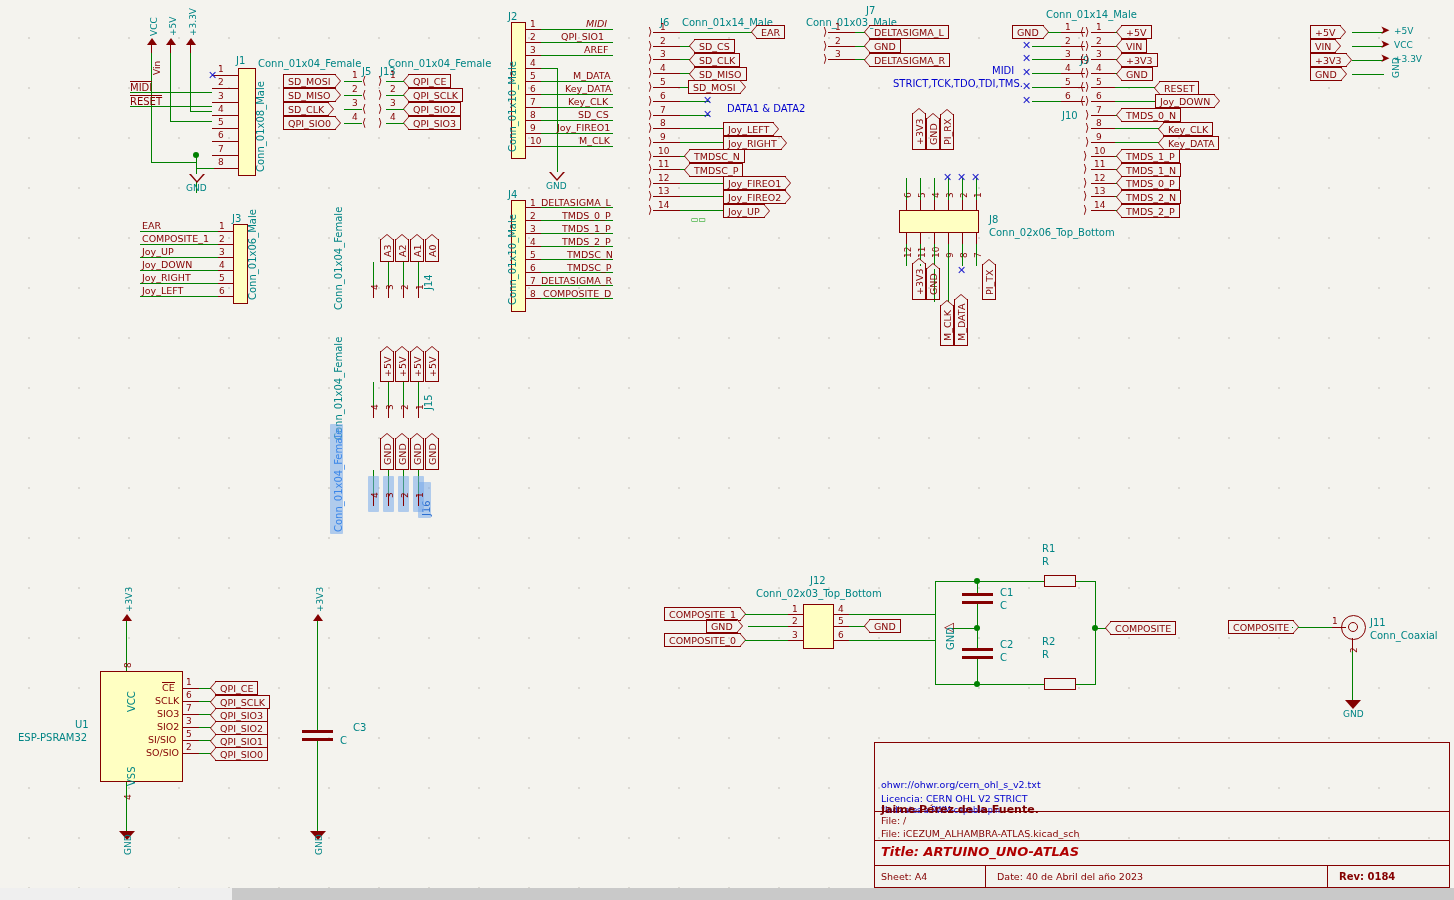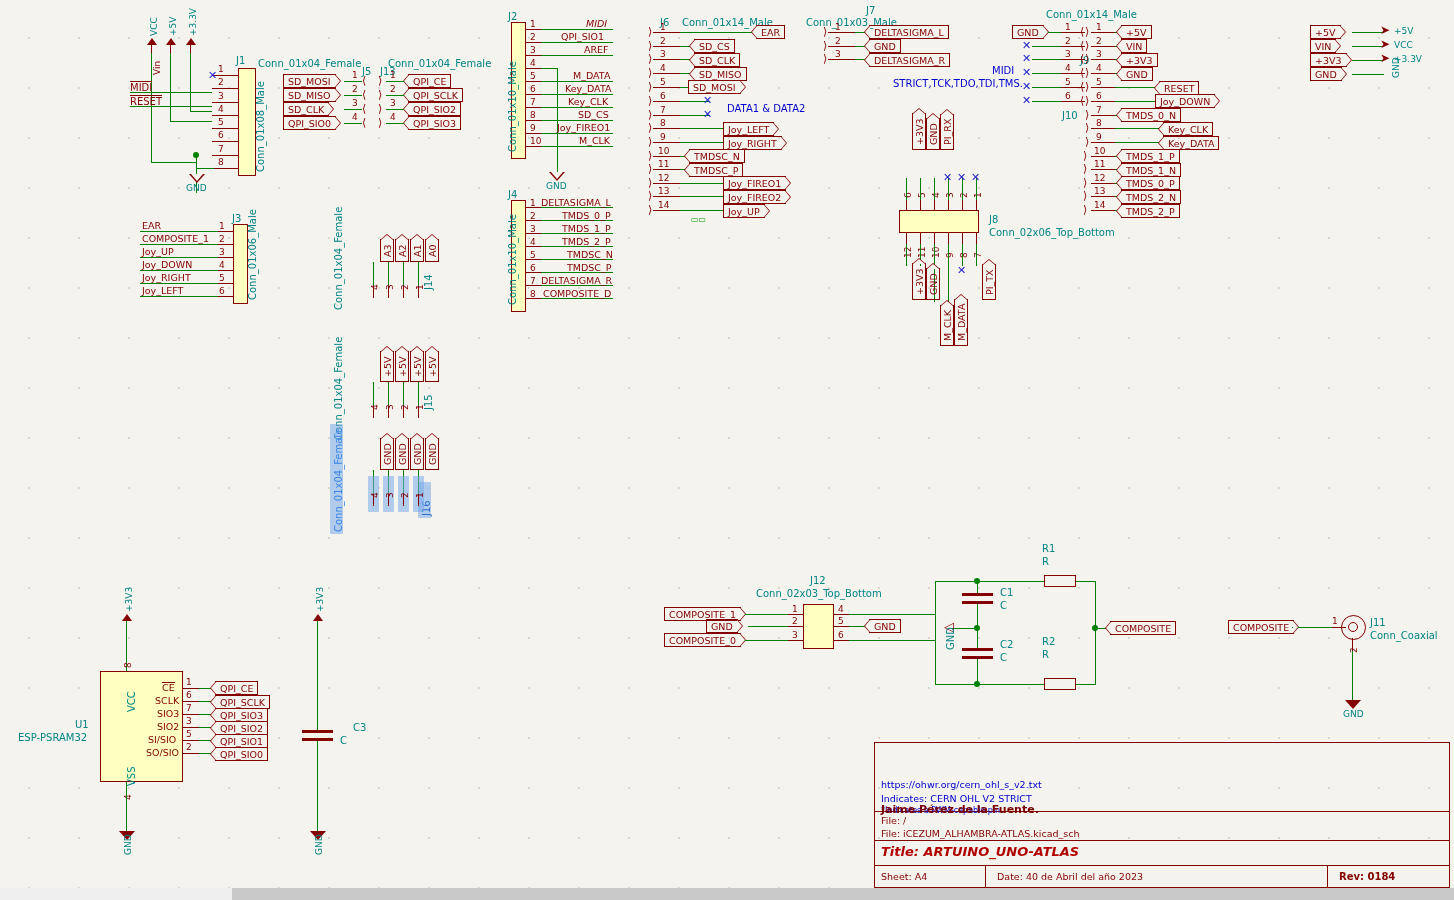--- a/index.html
+++ b/index.html
@@ -904,22 +904,22 @@
     <div class="pwr" style="left:1343px;top:710px;">GND</div>
   </div>
 
   <div id="titleblock" style="left:874px;top:742px;width:576px;height:146px;">
     <div class="tbline" style="left:0;top:68px;width:575px;"></div>
     <div class="tbline" style="left:0;top:97px;width:575px;"></div>
     <div class="tbline" style="left:0;top:122px;width:575px;"></div>
     <div class="tbvline" style="left:110px;top:122px;height:24px;"></div>
     <div class="tbvline" style="left:452px;top:122px;height:24px;"></div>
 
-    <div class="tbtxt blue" style="left:6px;top:36px;">https://ohwr.org/cern_ohl_s_v2.txt</div>
-    <div class="tbtxt blue" style="left:6px;top:50px;">Indicates: CERN OHL V2 STRICT</div>
+    <div class="tbtxt blue" style="left:6px;top:36px;">ohwr://ohwr.org/cern_ohl_s_v2.txt</div>
+    <div class="tbtxt blue" style="left:6px;top:50px;">Licencia: CERN OHL V2 STRICT</div>
     <div class="tbtxt blue" style="left:6px;top:62px;font-size:8px;">*Indicates a PWM-capable pin</div>
     <div class="tbname" style="left:6px;top:61px;">Jaime Pérez de la Fuente.</div>
 
     <div class="tbtxt" style="left:6px;top:72px;">File: /</div>
     <div class="tbtxt" style="left:6px;top:85px;">File: iCEZUM_ALHAMBRA-ATLAS.kicad_sch</div>
 
     <div class="tbtitle" style="left:6px;top:102px;">Title: ARTUINO_UNO-ATLAS</div>
 
     <div class="tbtxt" style="left:6px;top:128px;">Sheet: A4</div>
     <div class="tbtxt" style="left:122px;top:128px;">Date: 40 de Abril del año 2023</div>

